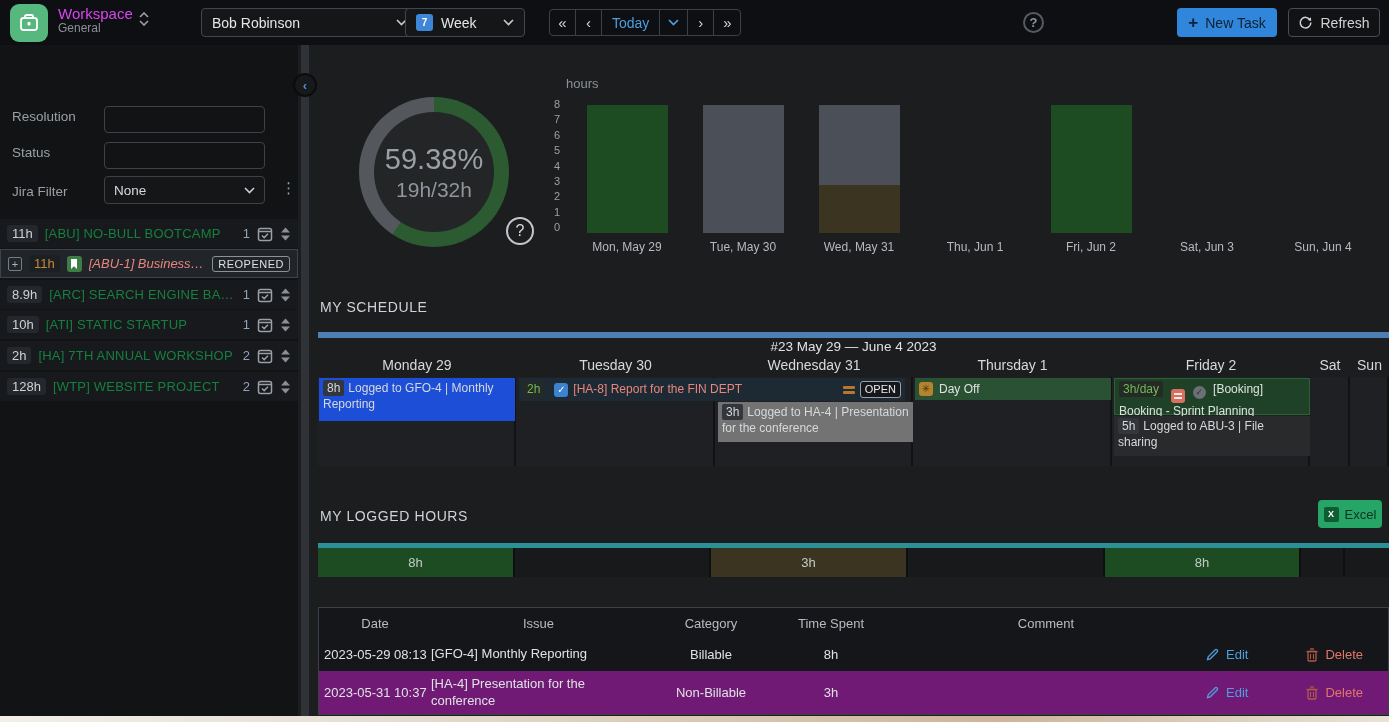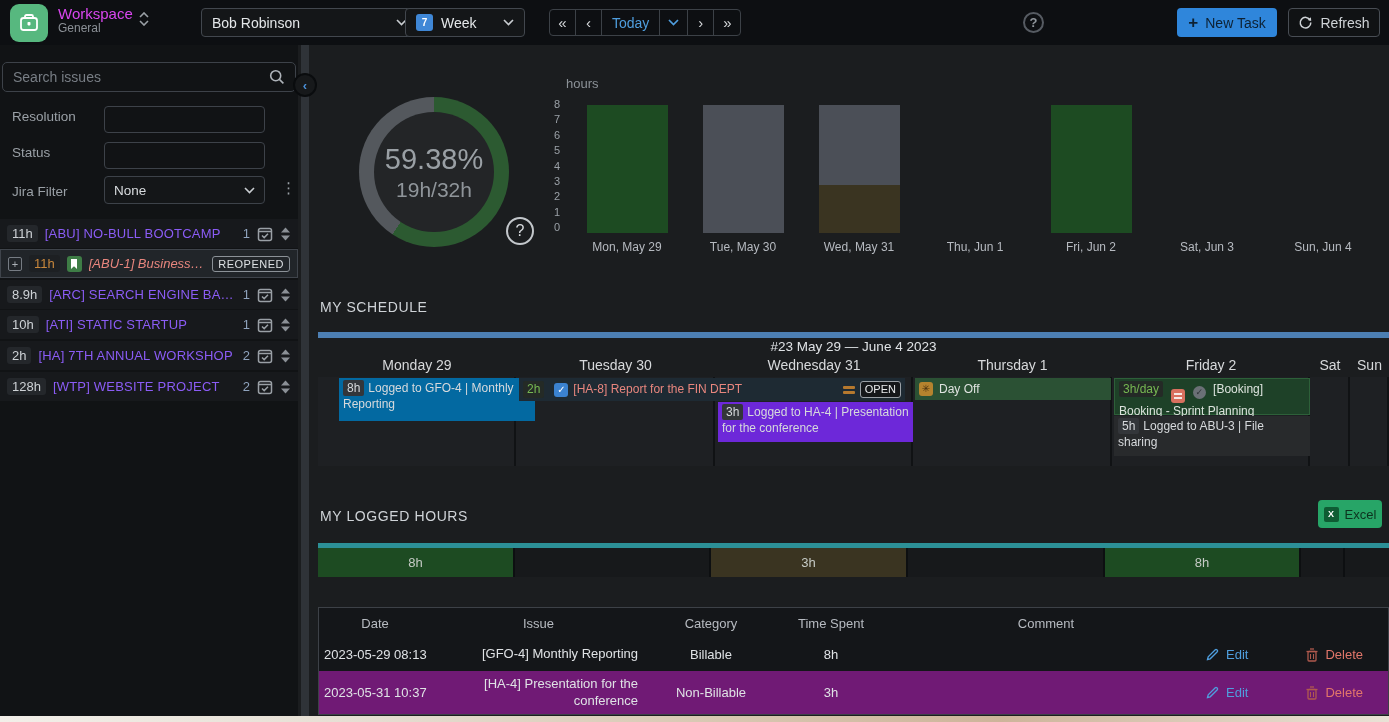--- a/index.html
+++ b/index.html
@@ -36,21 +36,21 @@
   .sidebar { position:absolute; left:0; top:45px; width:298px; height:677px; background:#111315; }
   .search-wrap { position:absolute; left:2px; top:17px; width:294px; height:30px; border:1px solid #3d4249; border-radius:5px; display:flex; align-items:center; padding:0 10px; gap:8px; }
   .search-wrap input { flex:1; background:transparent; border:none; outline:none; color:#d8dbde; font-size:14px; font-family:inherit; }
   .search-wrap input::placeholder { color:#787e85; }
   .filter-label { position:absolute; left:12px; font-size:13.5px; color:#9aa0a6; }
   .filter-input { position:absolute; left:104px; width:161px; height:27px; border:1px solid #3d4249; border-radius:4px; background:transparent; }
   .filter-select { position:absolute; left:104px; width:161px; height:28px; border:1px solid #3d4249; border-radius:4px; background:#141618; display:flex; align-items:center; padding:0 9px; font-size:13.5px; color:#d8dbde; }
   .kebab { position:absolute; left:281px; font-size:15px; color:#9aa0a6; letter-spacing:0; }
   .sb-row { position:absolute; left:0; width:298px; height:29px; background:#17191c; display:flex; align-items:center; padding:0 7px; gap:7px; cursor:pointer; }
   .sb-hours { background:#24272b; color:#ced2d6; font-size:13px; padding:1px 5px; border-radius:3px; text-align:center; white-space:nowrap; }
-  .sb-label { font-size:13px; color:#8b5cf6; letter-spacing:.2px; white-space:nowrap; overflow:hidden; text-overflow:ellipsis; flex:1; }
+  .sb-label { font-size:13px; color:#15803d; letter-spacing:.2px; white-space:nowrap; overflow:hidden; text-overflow:ellipsis; flex:1; }
   .sb-count { color:#8fa3bd; font-size:13px; }
   .sb-row-issue { background:#212529; border:1px solid #3f444b; }
   .sb-expand { width:14px; height:14px; border:1px solid #767c83; border-radius:2px; color:#aab0b6; font-size:11px; line-height:12px; text-align:center; flex:none; }
   .sb-hours-amber { background:#1d2023; color:#c8873c; font-size:13px; padding:1px 5px; border-radius:3px; }
   .sb-bookmark { width:15px; height:16px; background:#3e7d46; border-radius:3px; display:flex; align-items:center; justify-content:center; flex:none; }
   .sb-issue-label { font-size:13px; font-style:italic; color:#e8867e; white-space:nowrap; overflow:hidden; text-overflow:ellipsis; flex:1; }
   .sb-status-badge { border:1px solid #8b9197; border-radius:3px; padding:1px 5px; font-size:11px; color:#dde0e3; letter-spacing:.5px; white-space:nowrap; }
   .v-divider { position:absolute; left:301px; top:45px; width:8px; height:671px; background:#2f3338; }
   .collapse-btn { position:absolute; left:293px; top:73px; width:24px; height:24px; border-radius:50%; background:#17191b; border:2px solid #0a0c0e; color:#4a90d9; font-size:13px; font-weight:bold; display:flex; align-items:center; justify-content:center; cursor:pointer; z-index:5; }
 
@@ -74,28 +74,28 @@
   
   .section-title { position:absolute; left:11px; font-size:14px; color:#cfd3d7; letter-spacing:.6px; }
   .sched-bluebar { position:absolute; left:9px; top:287px; width:1071px; height:6px; background:#4d7fb3; }
   .sched-week-label { position:absolute; left:9px; top:294px; width:1071px; text-align:center; font-size:13.5px; color:#dfe2e5; }
   .sched-day-headers { position:absolute; left:9px; top:312px; width:1071px; display:grid; grid-template-columns:198px 199px 198px 199px 198px 40px 39px; font-size:14px; color:#d7d9db; text-align:center; }
   .sched-grid { position:absolute; left:9px; top:332px; width:1071px; height:89px; display:grid; grid-template-columns:198px 199px 198px 199px 198px 40px 39px; background:#131517; }
   .sched-cell { background:#1e2023; border-right:2px solid #101214; }
   .ev { position:absolute; font-size:12px; color:#d6d9dc; padding:2px 4px; line-height:1.35; }
   .ev-hours { display:inline-block; background:#33363a; padding:0 4px; border-radius:2px; font-size:12px; color:#d6d9dc; margin-right:4px; }
   .ev-hours-green { display:inline-block; background:#242a26; padding:0 4px; border-radius:2px; font-size:12px; color:#76b852; margin-right:5px; }
-  .ev-mon    { left:1px;   top:1px;  width:196px; height:43px; background:#0369a1;margin-left:20px; }
+  .ev-mon    { left:1px;   top:1px;  width:196px; height:43px; background:#1d4ed8; }
   .ev-task   { left:201px; top:1px;  width:386px; height:23px; background:#1e2a33; display:flex; align-items:center; gap:5px; }
   .ev-task-title { color:#e8867e; flex:1; white-space:nowrap; overflow:hidden; }
   .ev-checkbox { width:14px; height:14px; background:#3b82d0; border-radius:3px; color:#fff; font-size:10px; line-height:14px; text-align:center; flex:none; }
   .ev-priority { display:flex; flex-direction:column; gap:2px; flex:none; }
   .ev-priority span { width:12px; height:3px; background:#b5782e; border-radius:1px; }
   .ev-open-badge { border:1px solid #9aa0a6; border-radius:3px; padding:0 4px; font-size:11px; color:#e8eaec; background:#15171a; flex:none; }
-  .ev-wed    { left:400px; top:25px; width:195px; height:40px; background:#6d28d9; }
+  .ev-wed    { left:400px; top:25px; width:195px; height:40px; background:#737373; }
   .ev-dayoff { left:597px; top:1px;  width:196px; height:22px; background:#2b5134; display:flex; align-items:center; gap:6px; color:#dfe3e0; }
   .ev-dayoff-icon { width:14px; height:14px; background:#b5832e; border-radius:3px; color:#4a3310; font-size:10px; line-height:14px; text-align:center; flex:none; }
   .ev-booking { left:796px; top:1px; width:196px; height:37px; background:#1e4128; border:1px solid #2d6039; color:#dce3dd; }
   .ev-icon-inline { display:inline-block; vertical-align:-2px; margin-right:4px; }
   .icon-booking { width:14px; height:14px; background:#d9705f; border-radius:3px; display:inline-flex; flex-direction:column; justify-content:center; gap:2px; align-items:center; }
   .icon-booking i { display:block; width:8px; height:2px; background:#f5e8e5; }
   .icon-seal { width:13px; height:13px; background:#6b7076; border-radius:50%; color:#2f3338; font-size:9px; line-height:13px; text-align:center; display:inline-block; }
   .ev-frilog { left:796px; top:39px; width:196px; height:40px; background:#282a2c; }
 
   
@@ -110,21 +110,21 @@
   .seg-nonbillable { background:#3a3421; }
 
   
   .wl-table { position:absolute; left:9px; top:562px; width:1071px; border:1px solid #3d4147; background:#141619; }
   .wl-header, .wl-row { display:grid; grid-template-columns:112px 215px 130px 110px 320px 1fr; align-items:center; }
   .wl-header { height:30px; color:#b7bbc1; font-size:13px; }
   .wl-header > div { text-align:center; }
   .wl-row { font-size:13px; color:#dfe2e5; min-height:33px; }
   .wl-row-alt { background:#701a75; min-height:43px; }
   .cell-date { padding-left:5px; }
-  .cell-issue { padding-right:8px; line-height:1.3;text-align:right; }
+  .cell-issue { padding-right:8px; line-height:1.3; }
   .cell-center { text-align:center; }
   .cell-actions { display:flex; align-items:center; justify-content:flex-end; gap:58px; padding-right:28px; }
   .link-edit { display:flex; align-items:center; gap:7px; color:#4f9ede; font-size:13px; cursor:pointer; }
   .link-delete { display:flex; align-items:center; gap:7px; color:#e2766a; font-size:13px; cursor:pointer; }
 
   .bottom-strip { position:absolute; left:0; top:716px; width:1389px; height:6px; background:linear-gradient(90deg,#f2efe9 0%,#e6dfd4 25%,#d9c9b4 50%,#cdb49a 72%,#e9e2d6 100%); }
 </style>
 </head>
 <body>
 
@@ -201,27 +201,20 @@
   <div class="refresh-btn">
     <svg width="15" height="15" viewBox="0 0 15 15">
         <path d="M12.2 5.2 A5.3 5.3 0 1 0 12.8 7.5" fill="none" stroke="#cfd3d7" stroke-width="1.5"></path>
         <polygon points="12.9,2.2 13.2,6 9.6,5" fill="#cfd3d7"></polygon>
       </svg>
     <span>Refresh</span>
   </div>
 </div>
 
 <div class="sidebar">
-  <div class="search-wrap">
-    <input type="text" placeholder="Search issues" style="">
-    <svg width="16" height="16" viewBox="0 0 16 16">
-        <circle cx="6.7" cy="6.7" r="5" fill="none" stroke="#aeb3b9" stroke-width="1.6"></circle>
-        <line x1="10.4" y1="10.4" x2="14.4" y2="14.4" stroke="#aeb3b9" stroke-width="1.6"></line>
-      </svg>
-  </div>
 
   <div class="filter-label" style="top:64px;">Resolution</div>
   <div class="filter-input" style="top:61px;"></div>
 
   <div class="filter-label" style="top:100px;">Status</div>
   <div class="filter-input" style="top:97px;"></div>
 
   <div class="filter-label" style="top:139px;">Jira Filter</div>
   <div class="filter-select" style="top:131px;">
     <span>None</span>

